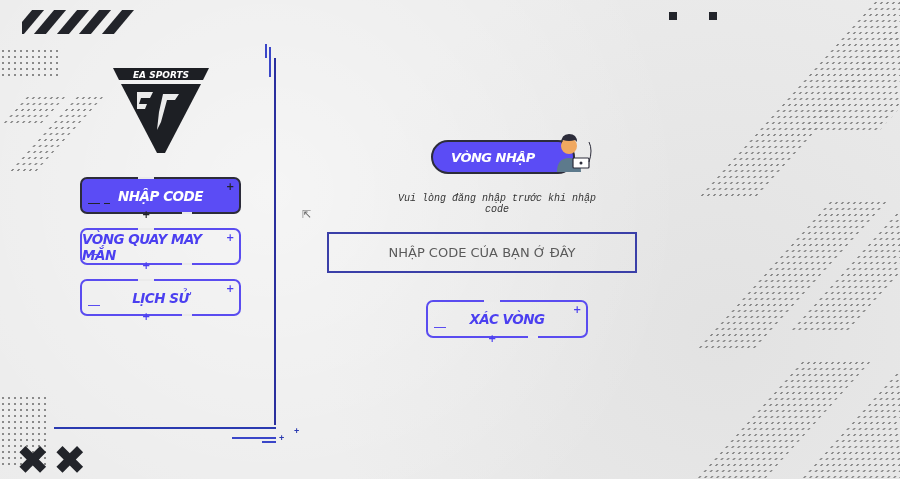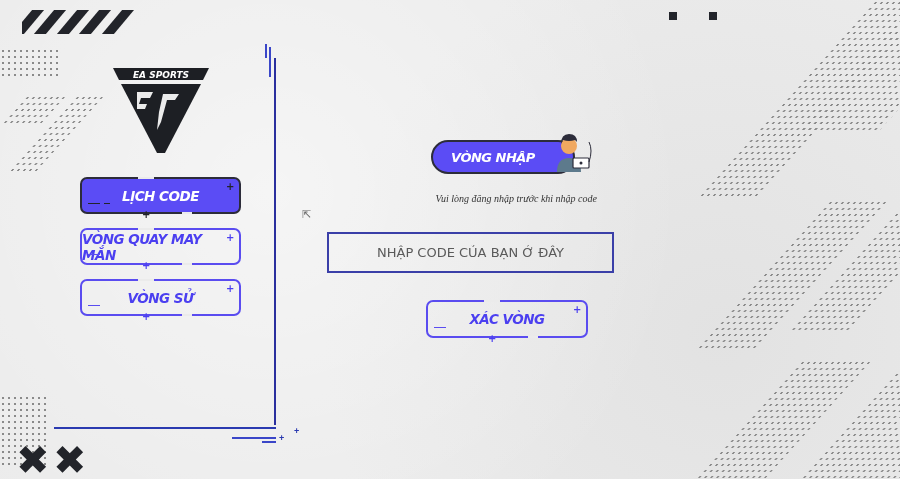--- a/index.html
+++ b/index.html
@@ -53,25 +53,25 @@
     
     .login-pill {
       left: 431px; top: 140px; width: 144px; height: 34px;
       border-radius: 17px; background: #5b4cf5;
       border: 2px solid #2c2c3a;
       display: flex; align-items: center; justify-content: center;
       padding-right: 20px;
       font-family: "DejaVu Sans", sans-serif; font-weight: bold; font-style: italic;
       font-size: 13px; color: #fff; letter-spacing: -0.5px; cursor: pointer;
     }
-    .subtitle { left: 397px; top: 193px; width: 200px; text-align: right; font-size: 10px; color: #333; font-style: italic; font-family: Liberation Serif, serif; }
+    .subtitle { left: 397px; top: 193px; width: 200px; text-align: center; font-size: 10px; color: #333; font-style: italic; font-family: Liberation Mono, monospace; }
 
     
     .code-input {
-      left: 327px; top: 232px; width: 287px; height: 41px;
+      left: 327px; top: 232px; width: 310px; height: 41px;
       border: 2px solid #3a3fa8; background: transparent;
       font-family: "DejaVu Sans", sans-serif; font-size: 13px; color: #555;
       text-align: center; outline: none;
     }
     .code-input::placeholder { color: #5a5a5a; }
 
     .confirm-btn { left: 426px; top: 300px; width: 162px; height: 38px; }
 
     .xmark { font-family: "DejaVu Sans", sans-serif; font-weight: bold; font-size: 40px; color: #22242a; line-height: 1; }
     .sq { width: 8px; height: 8px; background: #22242a; }
@@ -122,37 +122,37 @@
 <div class="abs" style="left:294px;top:426px;color:#2a3ab0;font-size:9px;font-weight:bold;">+</div>
 
 <nav>
   <div class="menu-btn active" style="top:177px;">
     <span class="gap-top"></span>
       <span class="gap-bot"></span>
     <span class="plus" style="right:5px;top:3px;color:#22242a;">+</span>
     <span class="plus" style="left:60px;bottom:-8px;color:#22242a;">+</span>
     <span class="deco" style="left:6px;bottom:8px;width:12px;height:1.5px;background:#22242a;"></span>
     <span class="deco" style="left:22px;bottom:8px;width:6px;height:1.5px;background:#22242a;"></span>
-    <span>LỊCH CODE</span>
+    <span>NHẬP CODE</span>
   </div>
   <div class="menu-btn" style="top:228px;">
     <span class="gap-top"></span>
       <span class="gap-bot"></span>
     <span class="plus" style="right:5px;top:3px;">+</span>
     <span class="plus" style="left:60px;bottom:-8px;">+</span>
     <span class="deco" style="left:6px;bottom:8px;width:12px;height:1.5px;background:#5a4cf0;"></span>
     <span>VÒNG QUAY MAY MẮN</span>
   </div>
   <div class="menu-btn" style="top:279px;">
     <span class="gap-top"></span>
       <span class="gap-bot"></span>
     <span class="plus" style="right:5px;top:3px;">+</span>
     <span class="plus" style="left:60px;bottom:-8px;">+</span>
     <span class="deco" style="left:6px;bottom:8px;width:12px;height:1.5px;background:#5a4cf0;"></span>
-    <span>VÒNG SỬ</span>
+    <span>LỊCH SỬ</span>
   </div>
 </nav>
 
 <div class="abs cursor">⇱</div>
 
 <div class="abs login-pill">
   <span>VÒNG NHẬP</span>
 </div>
 <div class="abs" style="left:553px;top:128px;width:40px;height:44px;">
   <svg width="40" height="44" viewBox="0 0 40 44">

